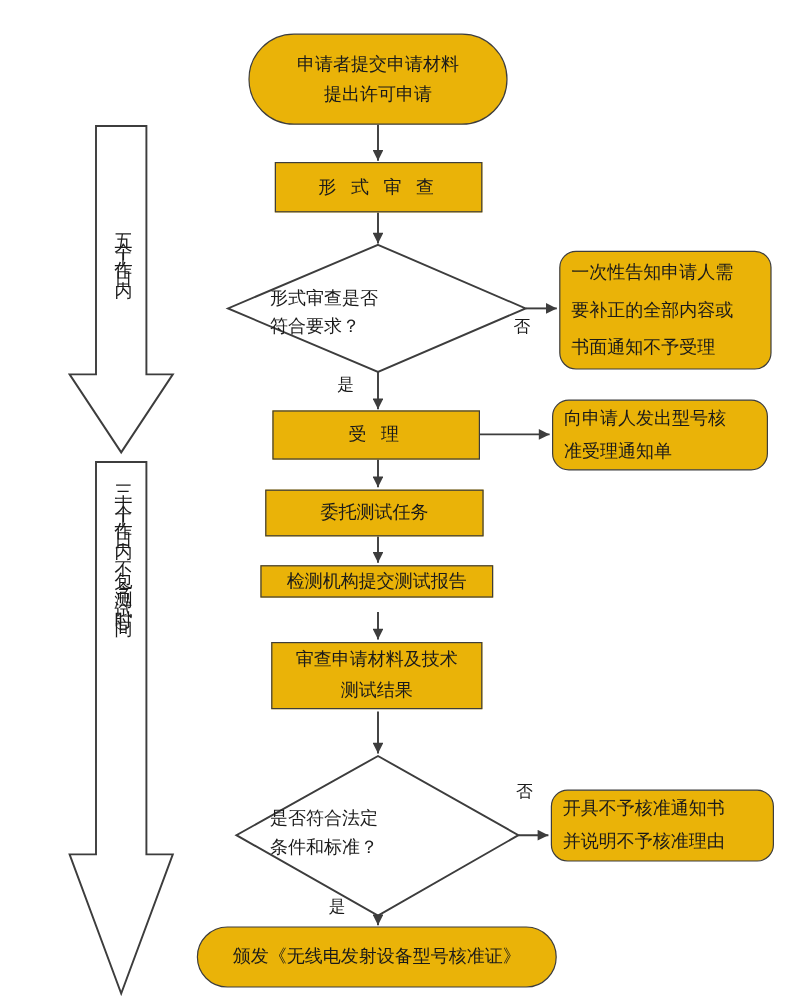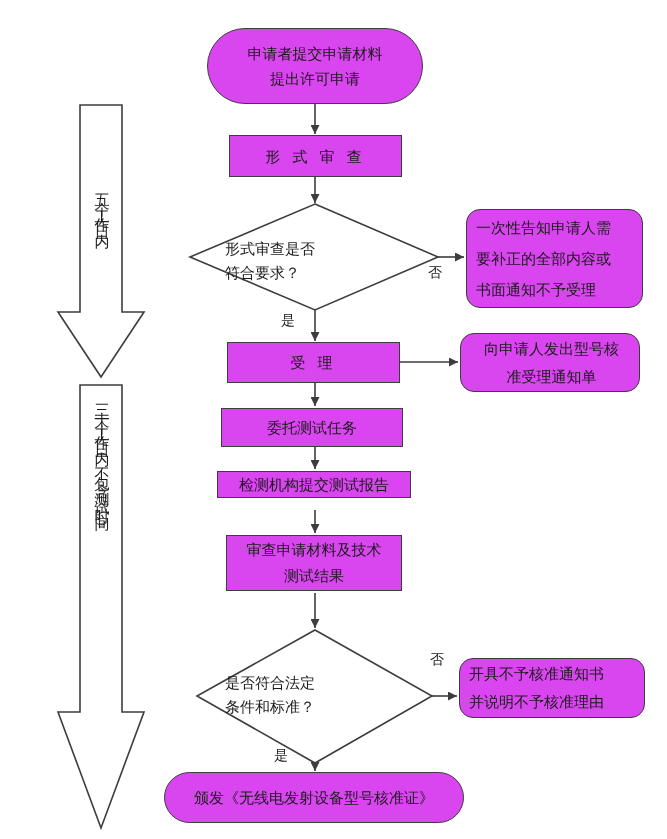--- a/index.html
+++ b/index.html
@@ -2,21 +2,21 @@
 <html><head>
 <meta charset="utf-8">
 <style>
   html,body{margin:0;padding:0;background:#ffffff;}
   .canvas{
     position:relative;width:667px;height:839px;background:#ffffff;overflow:hidden;
     font-family:"Liberation Sans","DejaVu Sans",sans-serif;color:#1a1a1a;
   }
   .layer{position:absolute;left:0;top:0;width:667px;height:839px;}
   .node{
-    position:absolute;box-sizing:border-box;border:1.6px solid #3d3d3d;background:#d946ef;
+    position:absolute;box-sizing:border-box;border:1.6px solid #3d3d3d;background:#eab308;
     display:flex;flex-direction:column;align-items:center;justify-content:center;
     font-size:15px;line-height:25px;text-align:center;
   }
   .stadium{border-radius:38px;}
   .stadium-end{border-radius:26px;}
   .sidebox{align-items:flex-start;text-align:left;padding:4px 6px 4px 9px;justify-content:center;border-radius:14px;}
   .sidebox .ln{line-height:31px;}
   .box2 .ln{line-height:28px;}
   .diamond-text{
     position:absolute;display:flex;flex-direction:column;align-items:flex-start;justify-content:center;
@@ -82,21 +82,21 @@
   <div class="node sidebox" style="left:466px;top:209px;width:177px;height:99px;">
     <span class="ln">一次性告知申请人需</span>
     <span class="ln">要补正的全部内容或</span>
     <span class="ln">书面通知不予受理</span>
   </div>
 
   <div class="node" style="left:227px;top:342px;width:173px;height:41px;">
     <span class="ln spaced">受 理</span>
   </div>
 
-  <div class="node sidebox box2" style="left:460px;top:333px;width:180px;height:59px;align-items:center;">
+  <div class="node sidebox box2" style="left:460px;top:333px;width:180px;height:59px;">
     <span class="ln">向申请人发出型号核</span>
     <span class="ln">准受理通知单</span>
   </div>
 
   <div class="node" style="left:221px;top:408px;width:182px;height:39px;">
     <span class="ln">委托测试任务</span>
   </div>
 
   <div class="node" style="left:217px;top:471px;width:194px;height:27px;">
     <span class="ln">检测机构提交测试报告</span>

